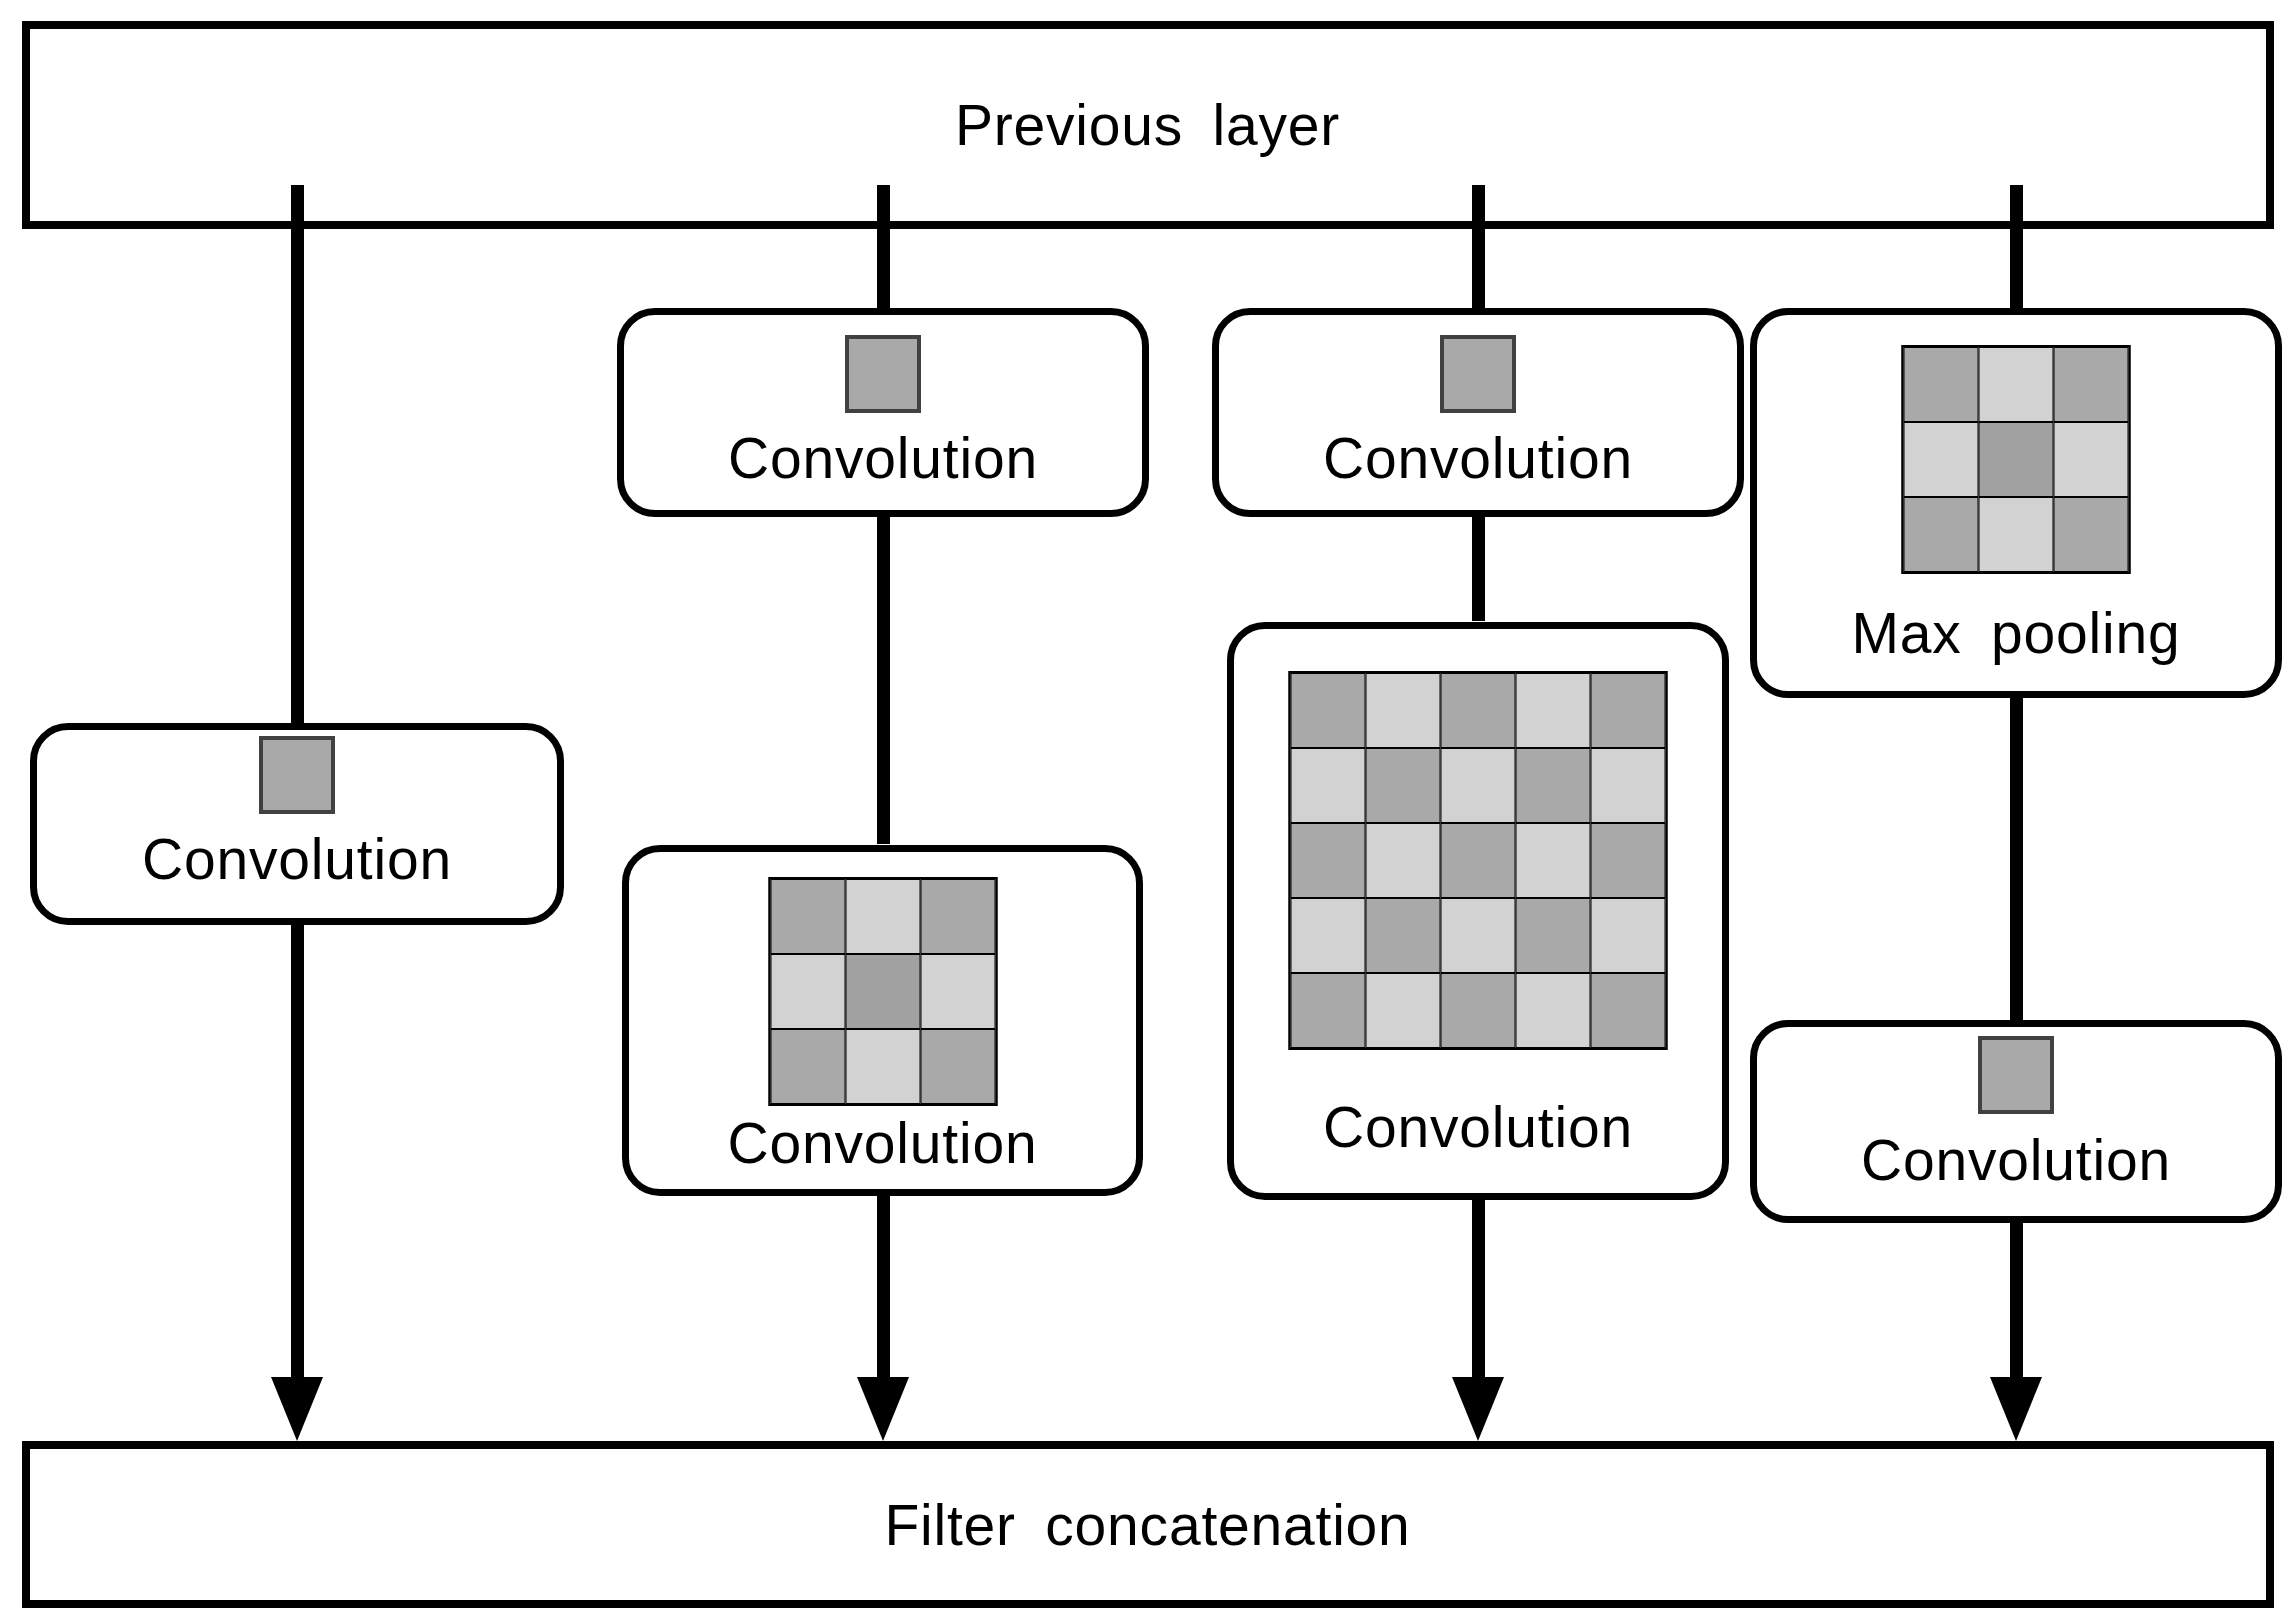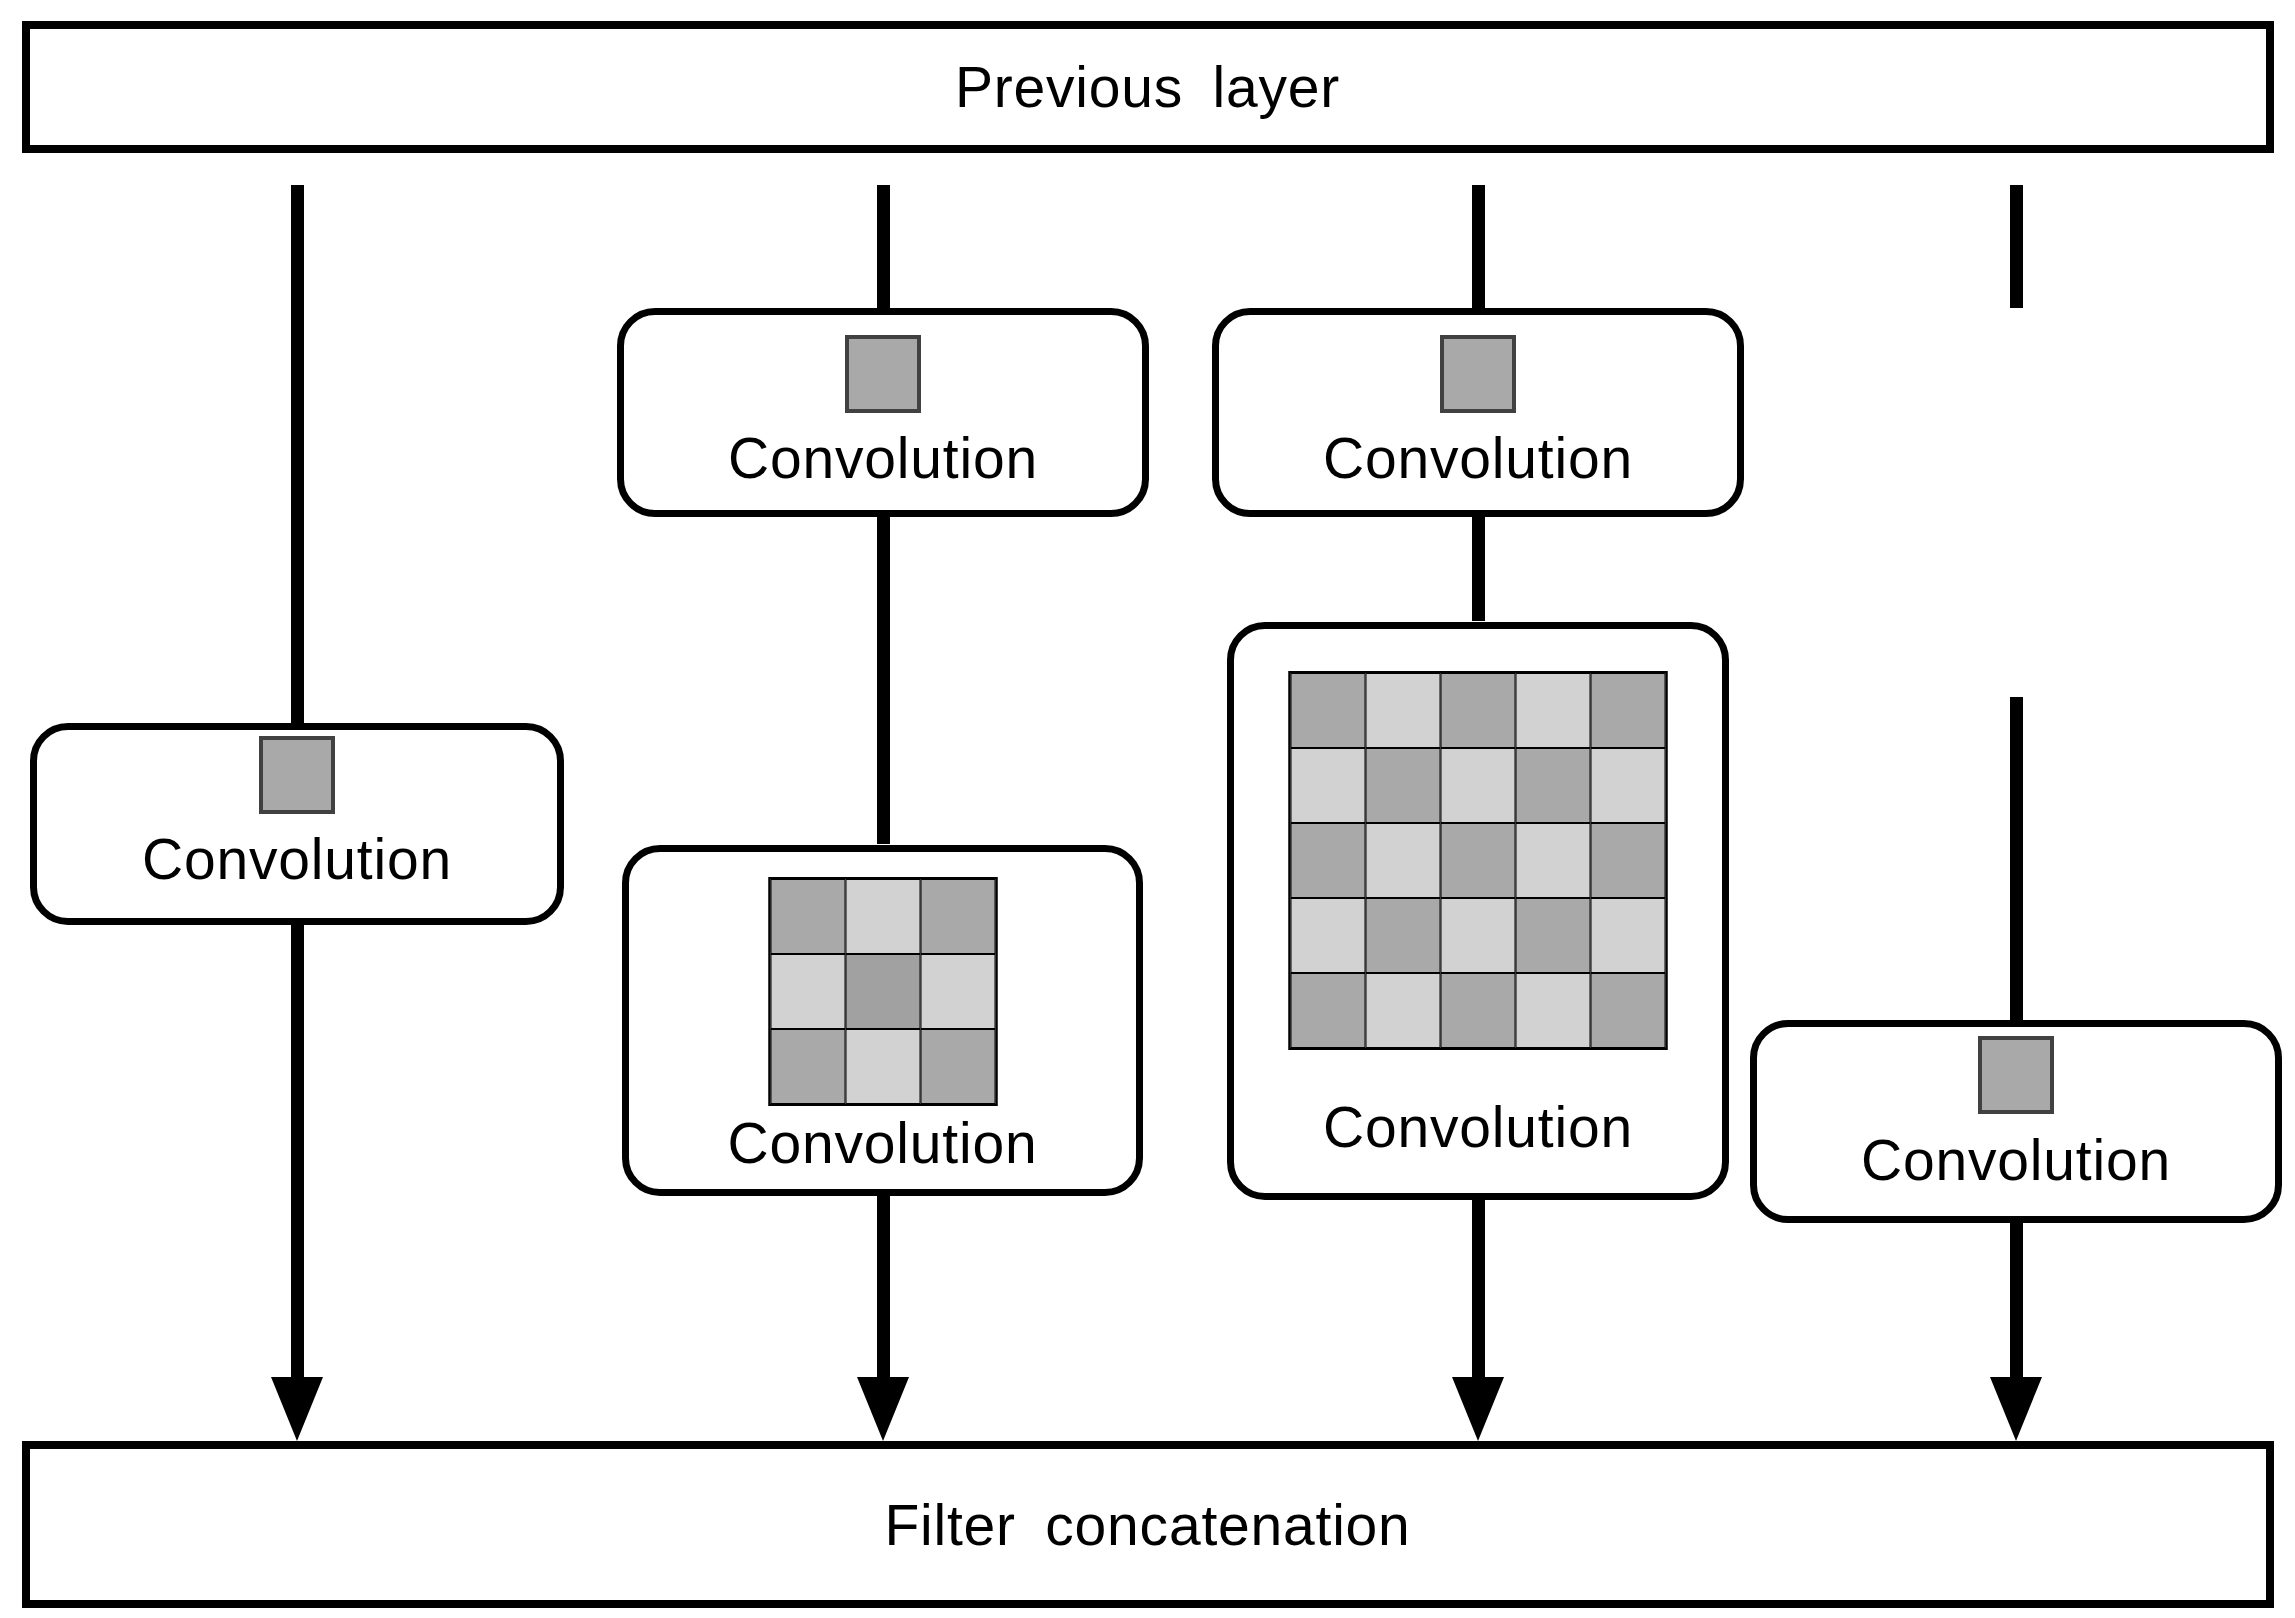--- a/index.html
+++ b/index.html
@@ -34,21 +34,21 @@
   .cell{box-sizing:border-box;border:1.6px solid var(--line,#000);}
   .cell.dark{background:var(--cell-dark,#a9a9a9);}
   .cell.darker{background:var(--cell-darker,#a1a1a1);}
   .cell.light{background:var(--cell-light,#d2d2d2);}
 </style>
 </head>
 <body>
 
 <div id="canvas">
 
-  <div class="wide-box" style="left:21.5px;top:21px;width:2252px;height:132px;">
+  <div class="wide-box" style="left:21.5px;top:21px;width:2252px;height:208px;">
     <span class="diagram-label">Previous layer</span>
   </div>
 
   <div class="wide-box" style="left:21.5px;top:1441px;width:2252px;height:167px;align-items:center;">
     <span class="diagram-label">Filter concatenation</span>
   </div>
 
   <div class="shaft" style="left:291px;top:185px;height:538px;"></div>
   <div class="round-box" style="left:30px;top:723px;width:534px;height:202px;">
     <div class="kernel-square" style="top:6.4px;"></div>
@@ -113,20 +113,34 @@
         <div class="cell dark"></div>
         <div class="cell light"></div>
         <div class="cell dark"></div>
       </div>
     <div class="box-label diagram-label" style="top:465px;">Convolution</div>
   </div>
   <div class="shaft" style="left:1472px;top:1200px;height:183px;"></div>
   <div class="arrowhead" style="left:1452px;top:1377px;"></div>
 
   <div class="shaft" style="left:2010px;top:185px;height:123px;"></div>
+  <div class="round-box" style="left:1750px;top:308px;width:532px;height:390px;">
+    <div class="kgrid cols3" style="top:29.5px;">
+        <div class="cell dark"></div>
+        <div class="cell light"></div>
+        <div class="cell dark"></div>
+        <div class="cell light"></div>
+        <div class="cell darker"></div>
+        <div class="cell light"></div>
+        <div class="cell dark"></div>
+        <div class="cell light"></div>
+        <div class="cell dark"></div>
+      </div>
+    <div class="box-label diagram-label" style="top:285px;">Max pooling</div>
+  </div>
   <div class="shaft" style="left:2010px;top:697px;height:323px;"></div>
   <div class="round-box" style="left:1750px;top:1020px;width:532px;height:203px;">
     <div class="kernel-square" style="top:8.8px;"></div>
     <div class="box-label diagram-label" style="top:100px;">Convolution</div>
   </div>
   <div class="shaft" style="left:2010px;top:1223px;height:159px;"></div>
   <div class="arrowhead" style="left:1990px;top:1377px;"></div>
 
 </div>
 

